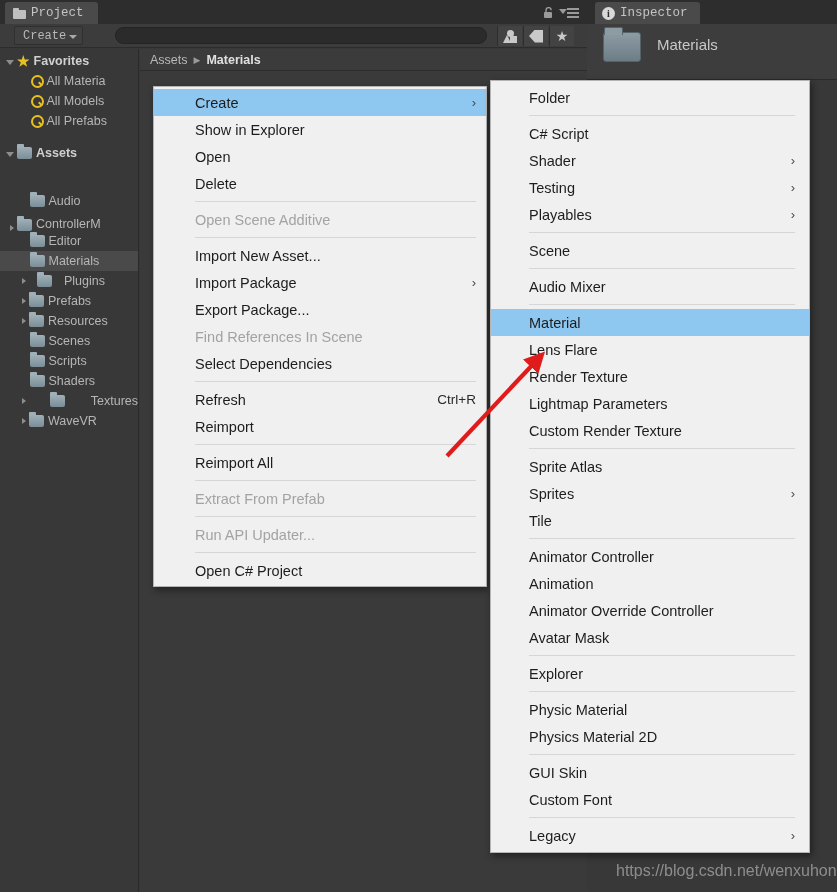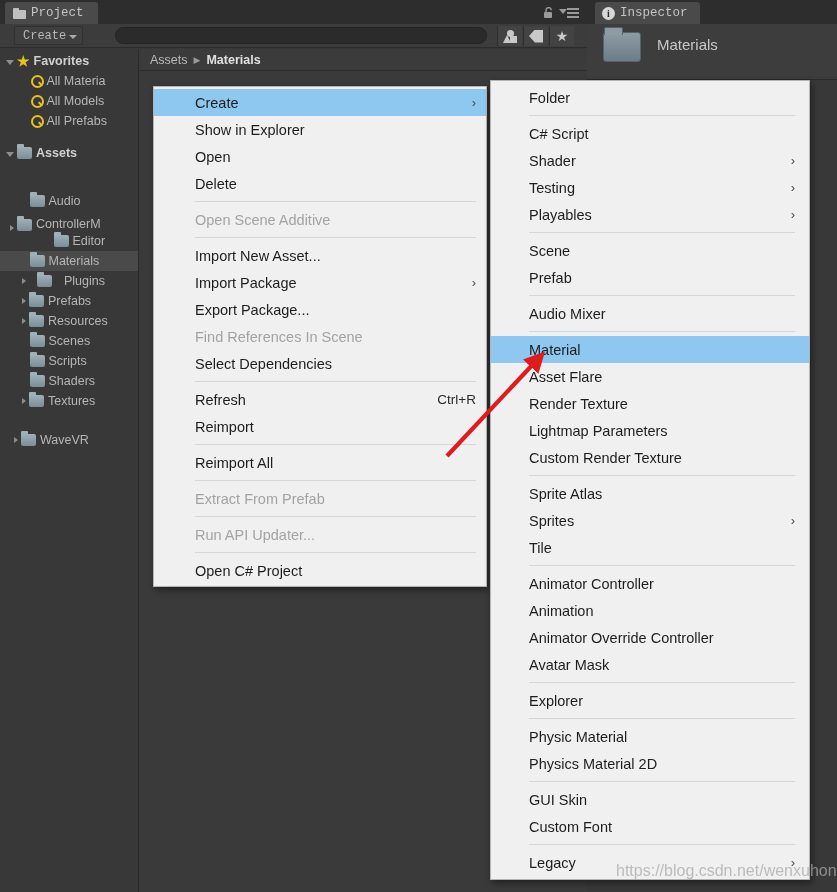--- a/index.html
+++ b/index.html
@@ -272,21 +272,21 @@
         <div class="trow" style="padding-left: 22px; margin-top: 28px;">
           <span class="arrow blank"></span>
           <span class="folderico"></span>
           <span>Audio</span>
         </div>
         <div class="trow" style="padding-left: 10px; align-items: flex-end;">
           <span class="arrow "></span>
           <span class="folderico"></span>
           <span>ControllerM</span>
         </div>
-        <div class="trow" style="padding-left: 22px; margin-left: 24px;">
+        <div class="trow" style="padding-left: 22px;">
           <span class="arrow blank"></span>
           <span class="folderico"></span>
           <span>Editor</span>
         </div>
         <div class="trow sel" style="padding-left: 22px;">
           <span class="arrow blank"></span>
           <span class="folderico"></span>
           <span>Materials</span>
         </div>
         <div class="trow" style="padding-left: 22px; gap: 8px;">
@@ -312,26 +312,26 @@
         <div class="trow" style="padding-left: 22px;">
           <span class="arrow blank"></span>
           <span class="folderico"></span>
           <span>Scripts</span>
         </div>
         <div class="trow" style="padding-left: 22px;">
           <span class="arrow blank"></span>
           <span class="folderico"></span>
           <span>Shaders</span>
         </div>
-        <div class="trow" style="padding-left: 22px;">
+        <div class="trow" style="padding-left: 22px; justify-content: space-between;">
           <span class="arrow "></span>
           <span class="folderico"></span>
           <span>Textures</span>
         </div>
-        <div class="trow" style="padding-left: 14px; margin-top: 19px;">
+        <div class="trow" style="padding-left: 22px;">
           <span class="arrow "></span>
           <span class="folderico"></span>
           <span>WaveVR</span>
         </div>
       </div>
 
     <div class="breadcrumbbar">
       <span class="crumb">Assets</span>
       <span class="sep">▶</span>
       <span class="crumb active">Materials</span>
@@ -432,33 +432,30 @@
         <span class="chev">›</span>
       </div>
       <div class="smi">
         <span>Playables</span>
         <span class="chev">›</span>
       </div>
       <div class="ssep"></div>
       <div class="smi">
         <span>Scene</span>
       </div>
-      <div class="smi">
-        <span>Prefab</span>
-      </div>
       <div class="ssep"></div>
       <div class="smi">
         <span>Audio Mixer</span>
       </div>
       <div class="ssep"></div>
       <div class="smi sel">
         <span>Material</span>
       </div>
       <div class="smi">
-        <span>Asset Flare</span>
+        <span>Lens Flare</span>
       </div>
       <div class="smi">
         <span>Render Texture</span>
       </div>
       <div class="smi">
         <span>Lightmap Parameters</span>
       </div>
       <div class="smi">
         <span>Custom Render Texture</span>
       </div>

